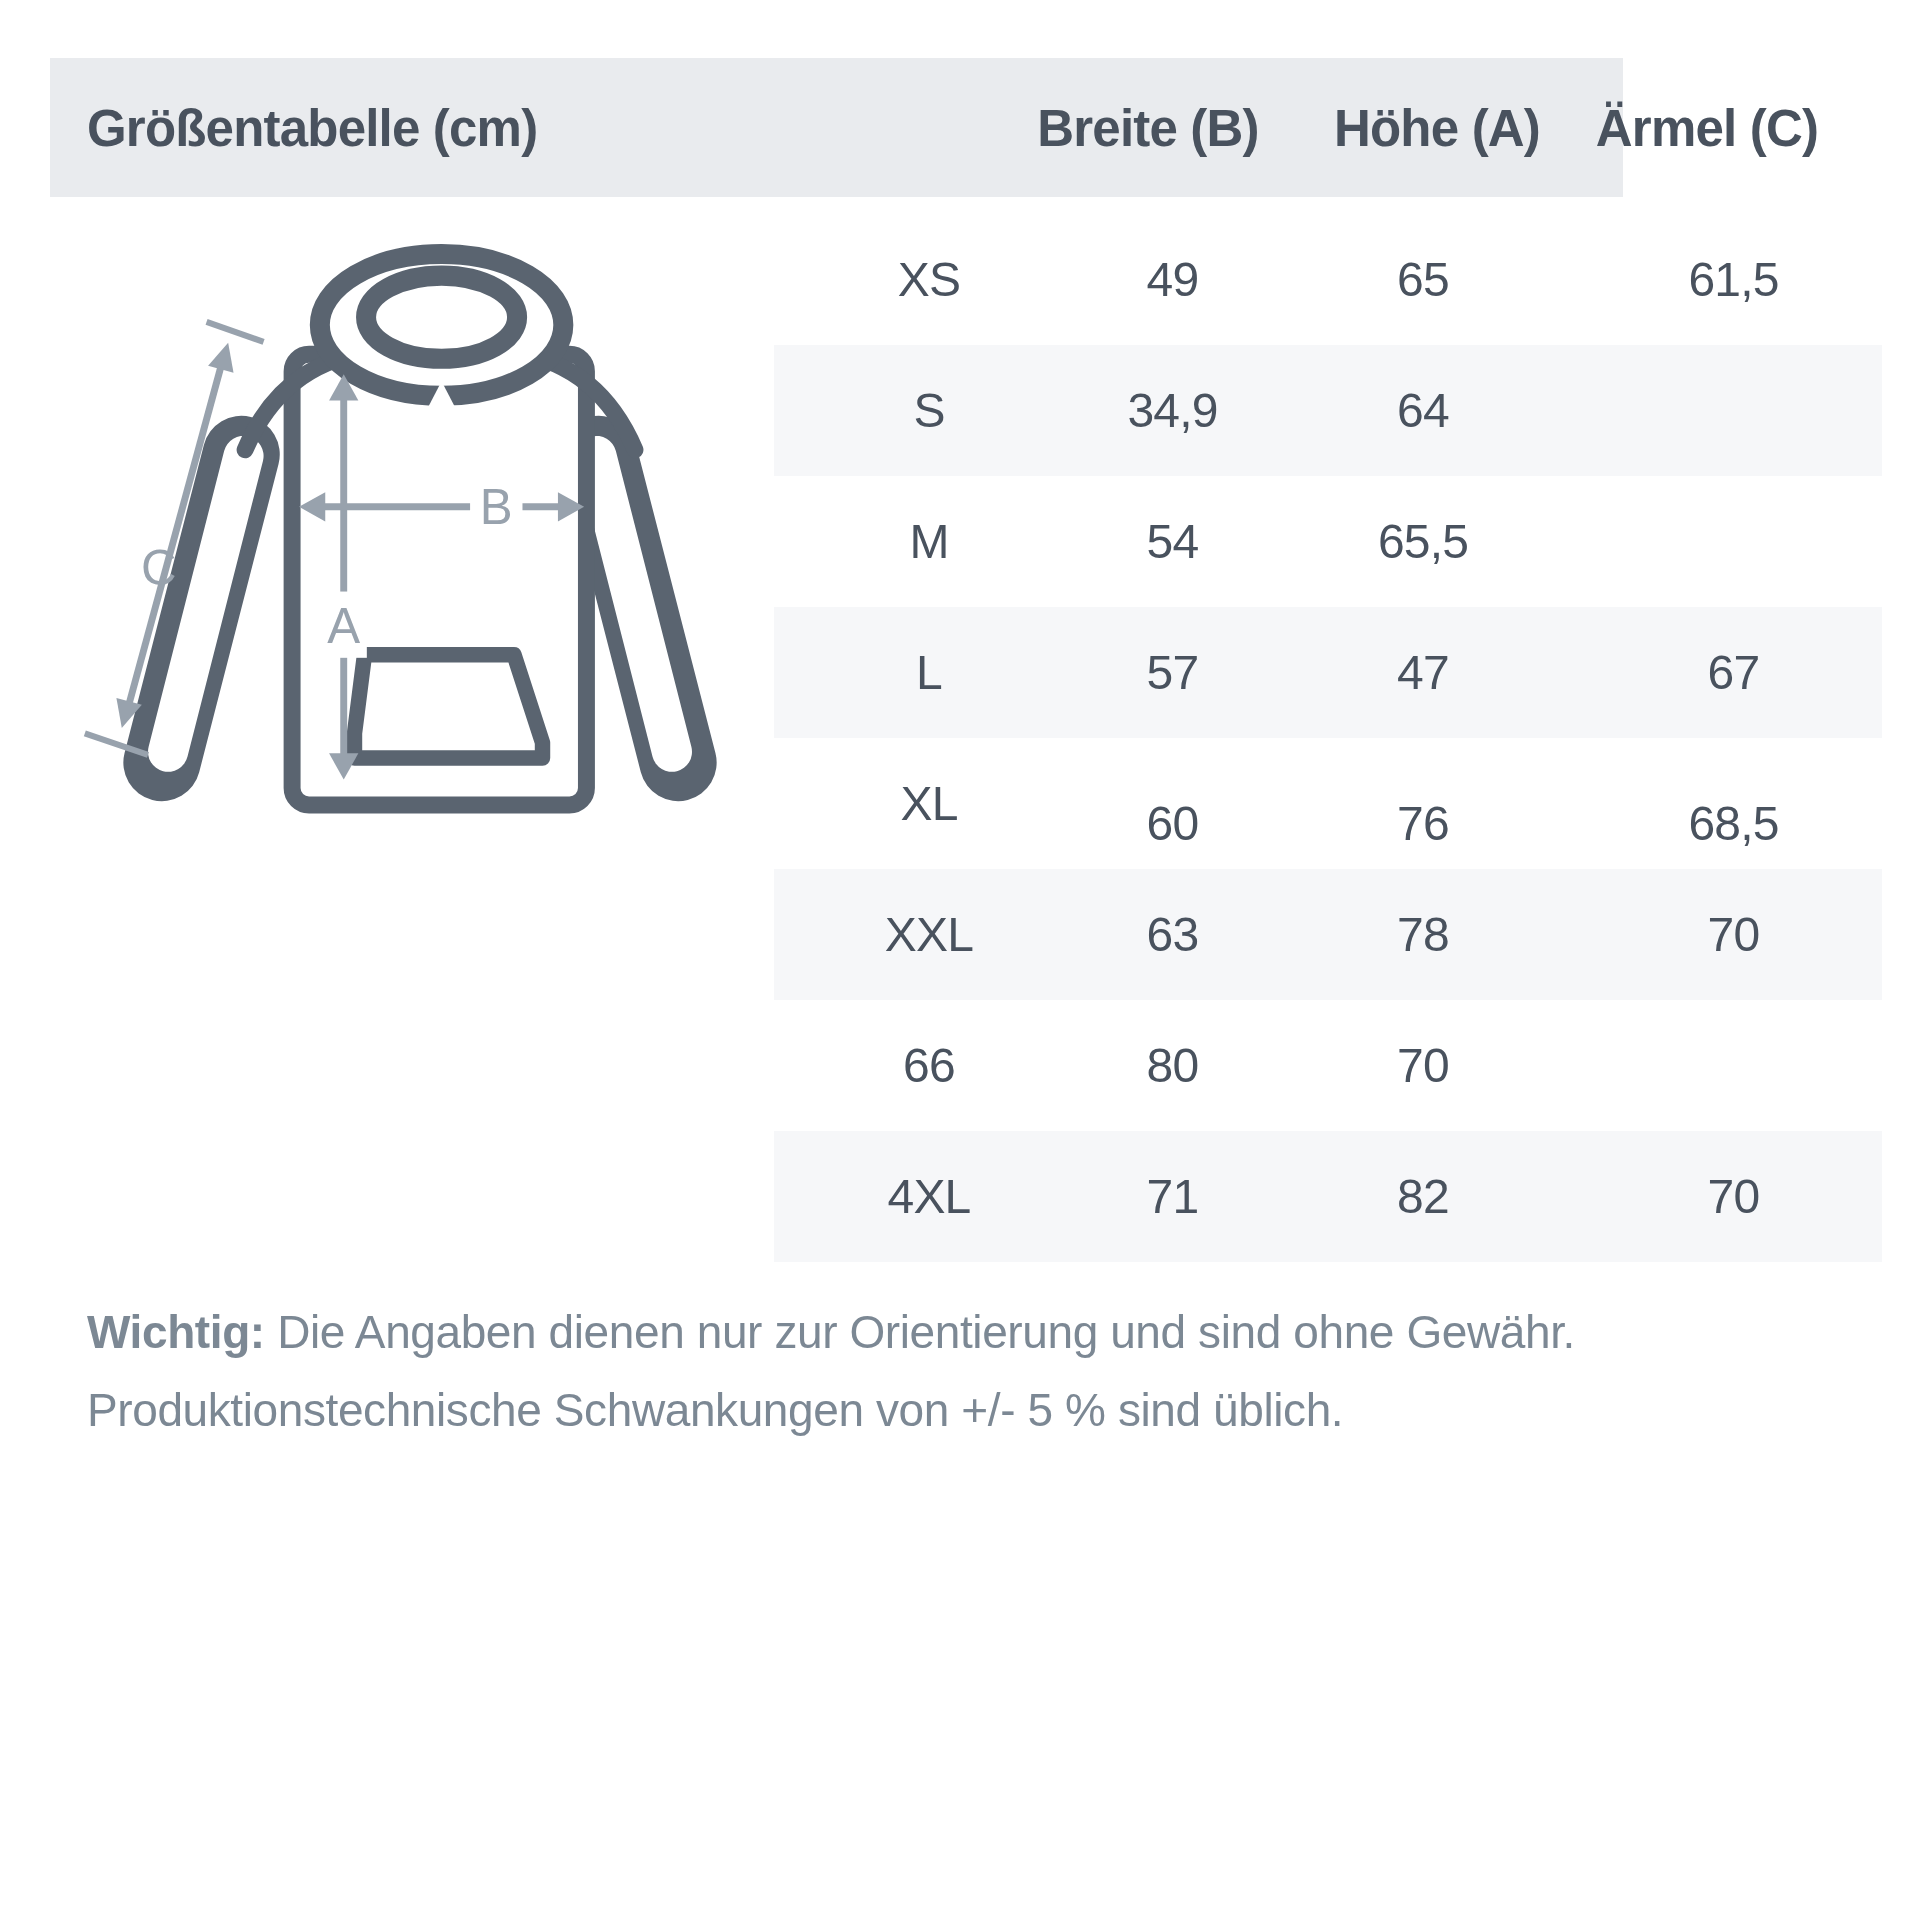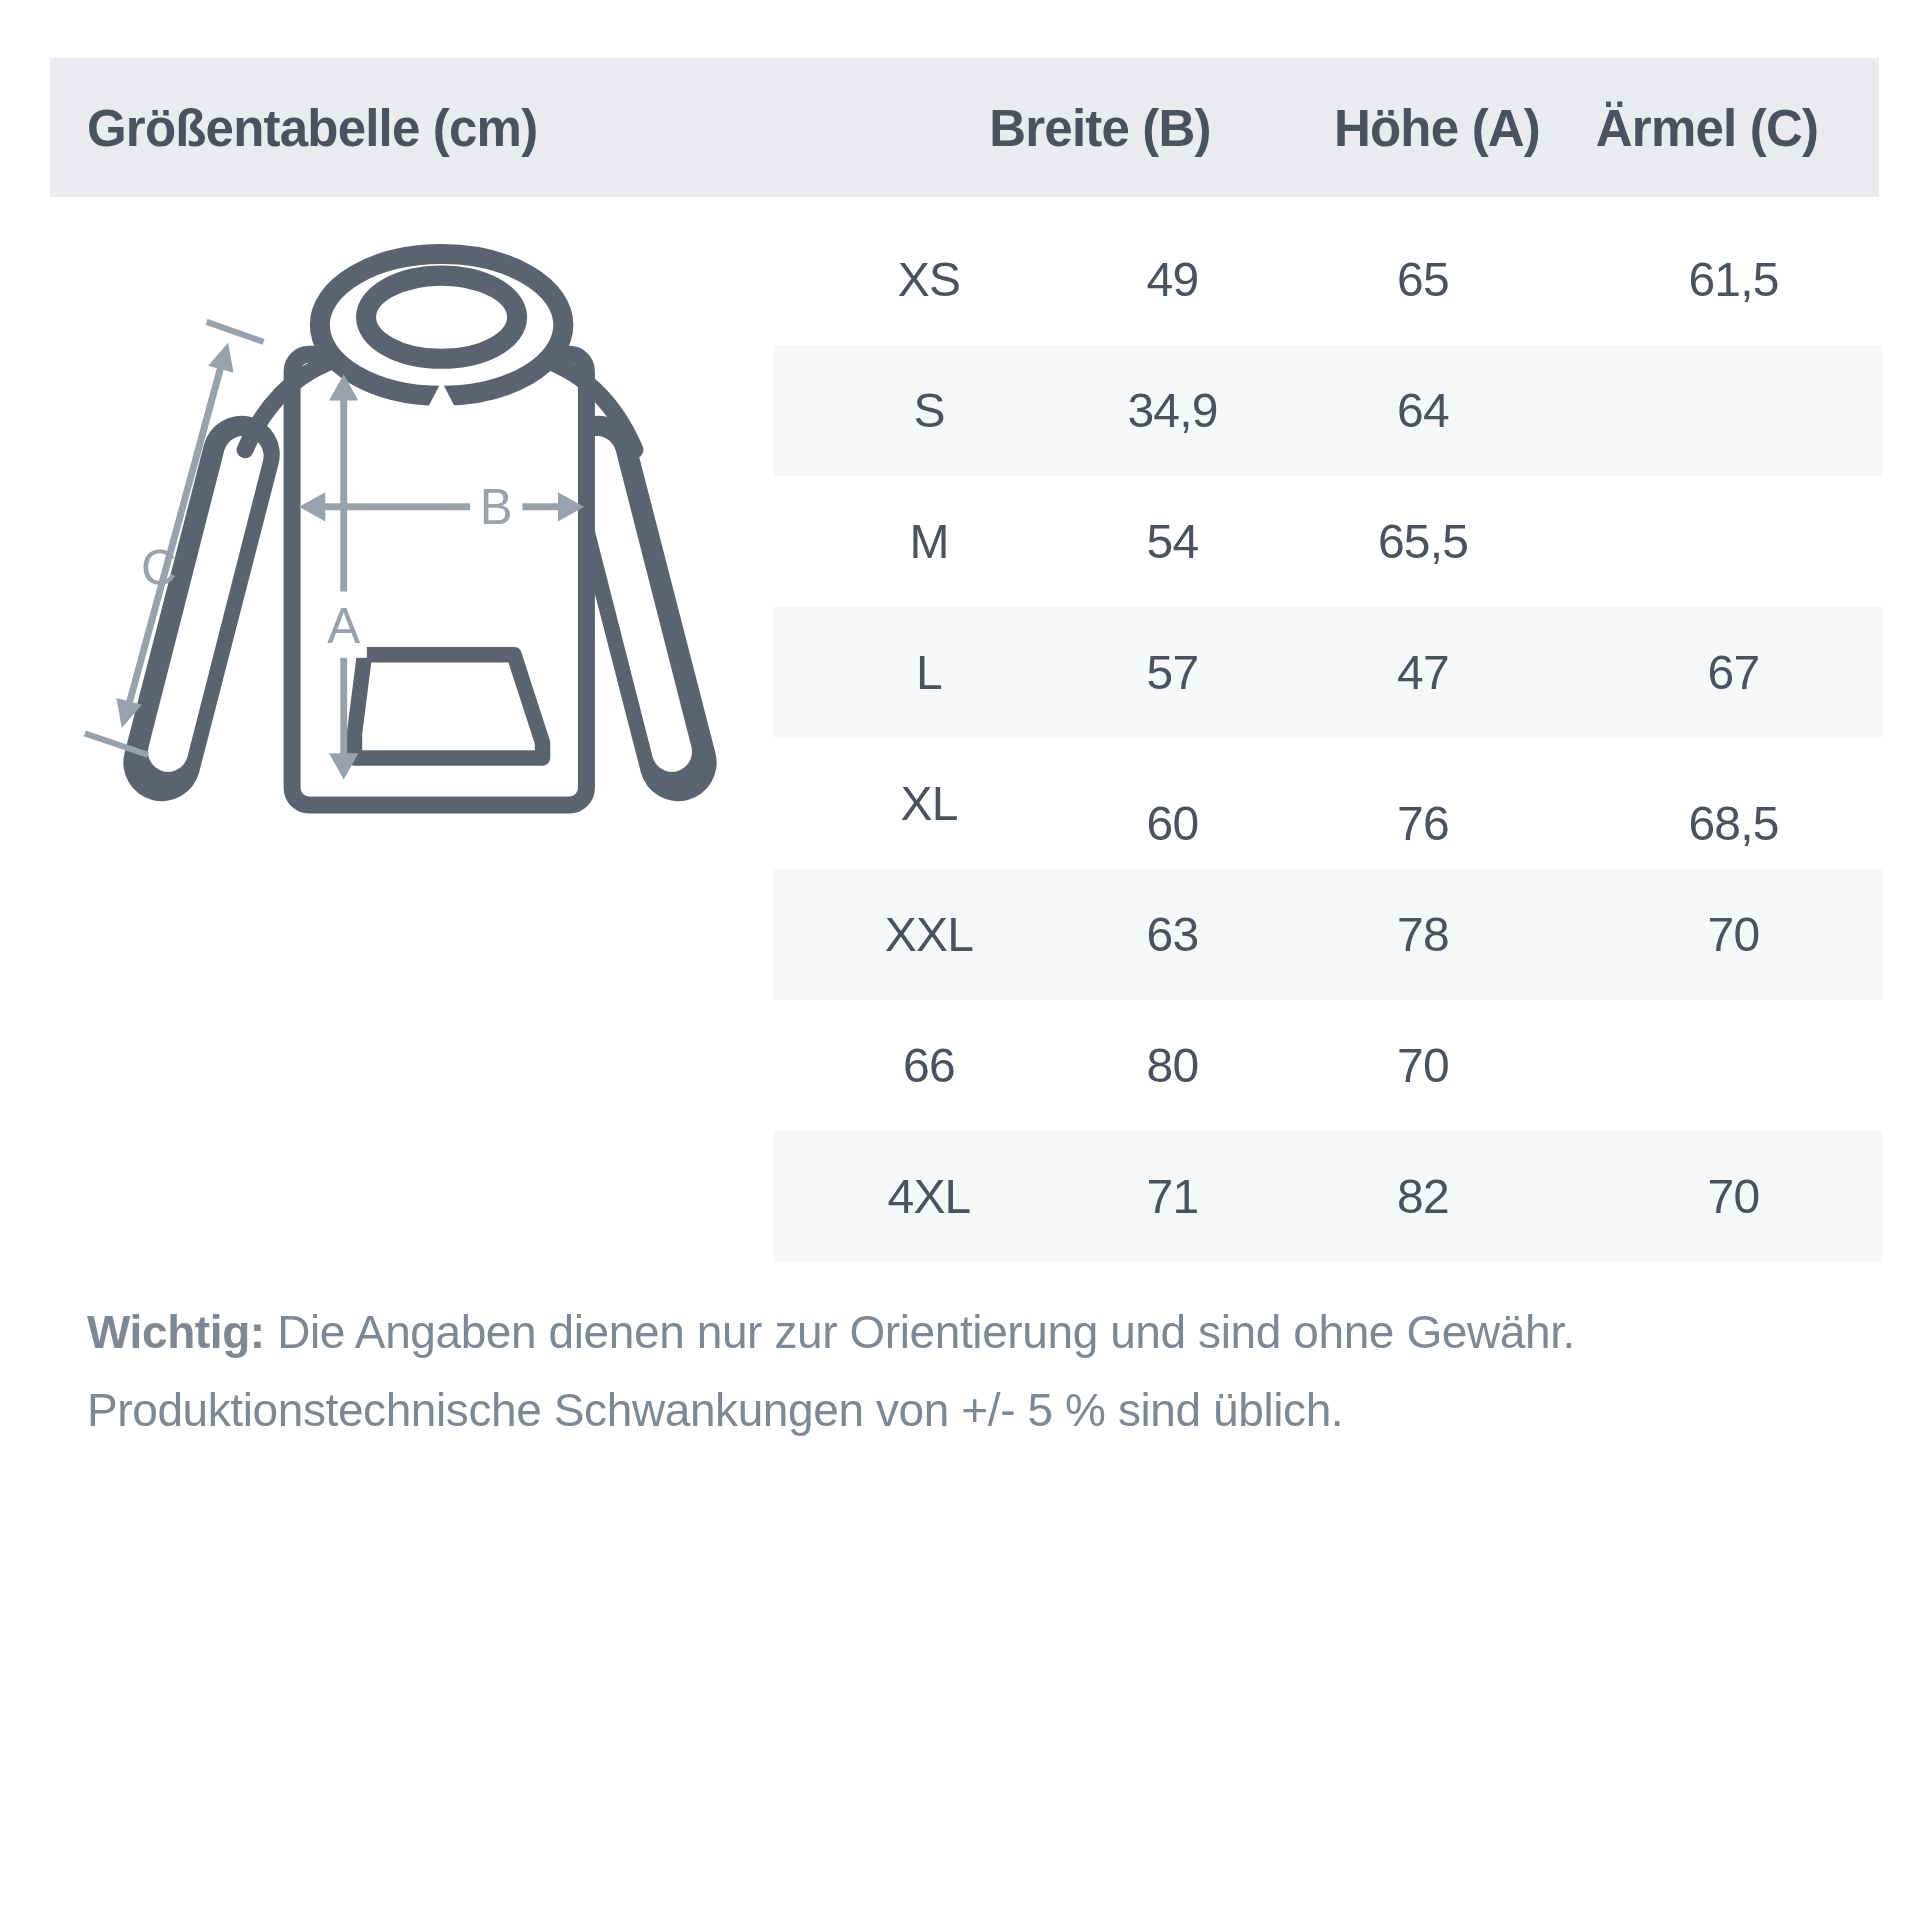--- a/index.html
+++ b/index.html
@@ -1,32 +1,32 @@
 <!DOCTYPE html>
 <html style="font-size:12.3px"><head>
 <meta charset="utf-8">
 <style>
   html,body{margin:0;padding:0;background:#ffffff;}
   .sheet{
     position:relative;width:1926px;height:1926px;background:#ffffff;
     font-family:"Liberation Sans",sans-serif;color:#49525E;overflow:hidden;
   }
   .header-bar{
-    position:absolute;left:50px;top:58px;width:1829px;height:139px;
+    position:absolute;left:50px;top:58px;width:1573px;height:139px;
     background:#E9EBEE;
   }
   .header-title{
     position:absolute;left:37px;top:50%;transform:translateY(-50%);
     font-size:51px;font-weight:bold;letter-spacing:-0.8px;color:#49525E;white-space:nowrap;
   }
   .col-label{
     position:absolute;top:50%;transform:translate(-50%,-50%);
     font-size:51px;font-weight:bold;letter-spacing:-0.8px;color:#49525E;white-space:nowrap;
   }
-  .col-breite{left:1050px;}
+  .col-breite{left:1098px;}
   .col-hoehe{left:1387px;}
   .col-aermel{left:1657px;}
 
   .size-table{position:absolute;left:774px;top:214px;width:1108px;}
   .trow{
     display:grid;grid-template-columns:310px 177px 324px 297px;
     height:131px;align-items:center;
   }
   .trow.striped{background:#F6F7F9;}
   .tcell{

